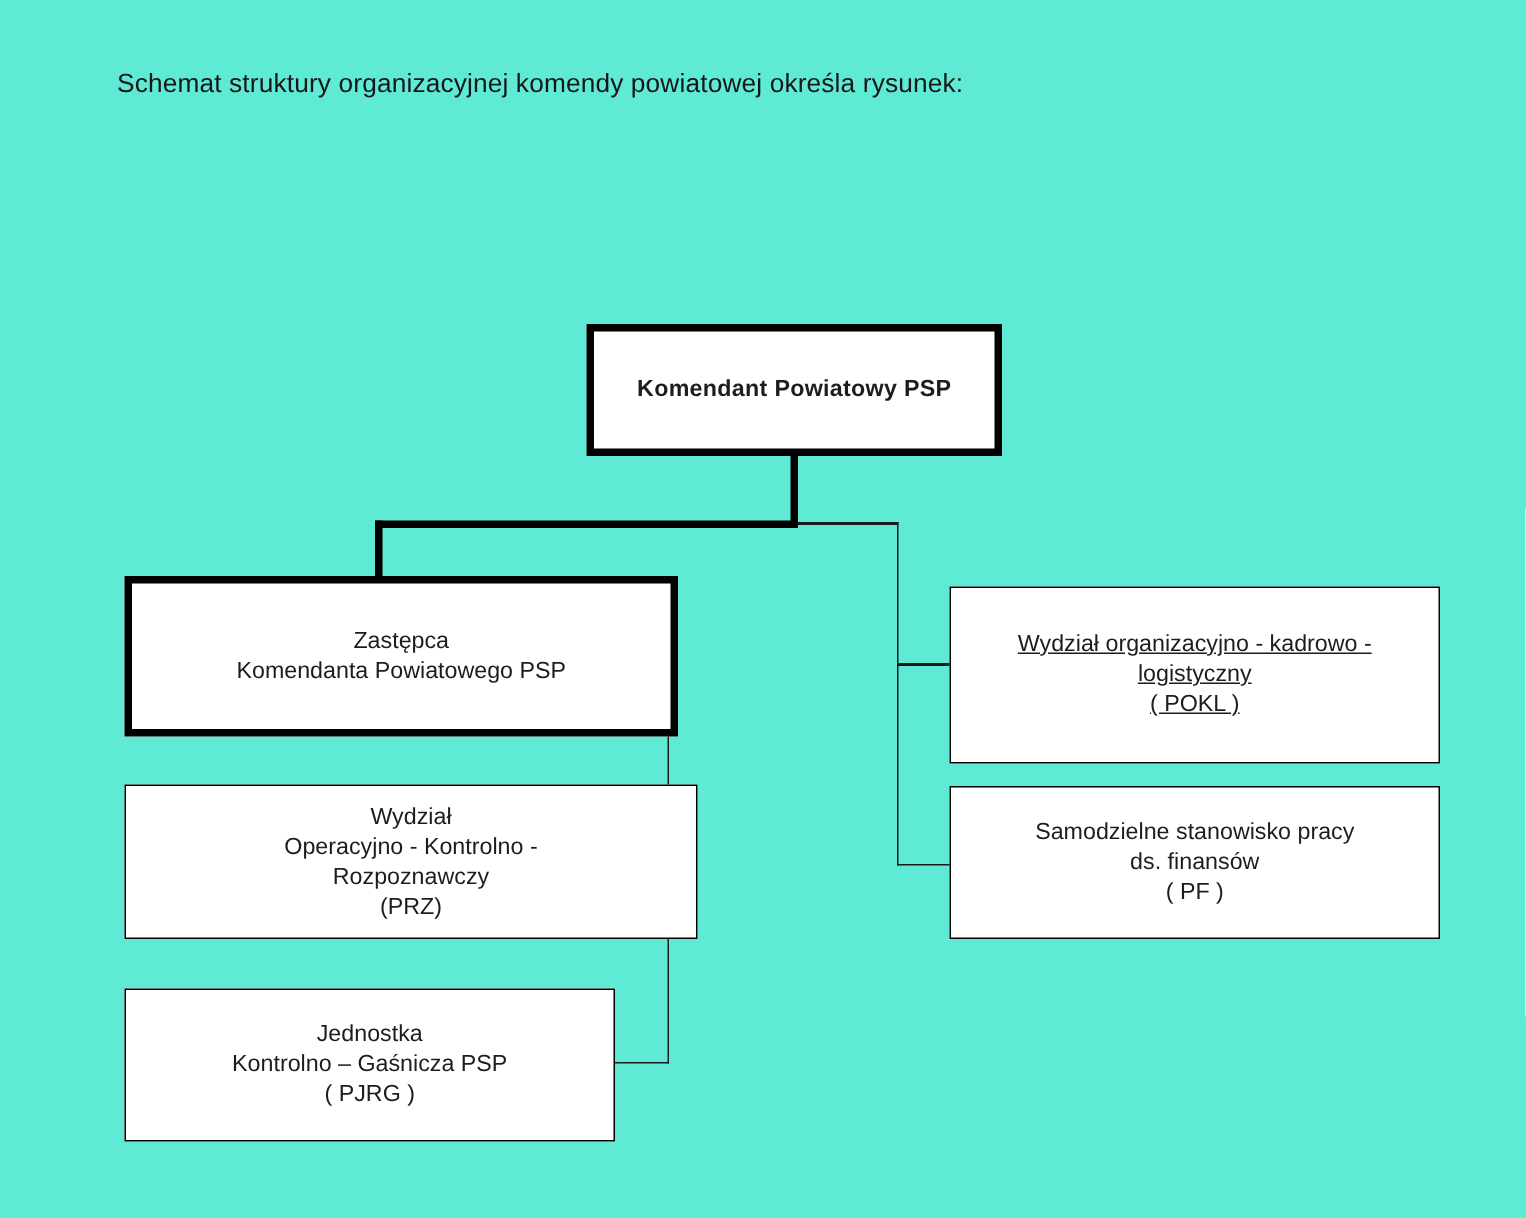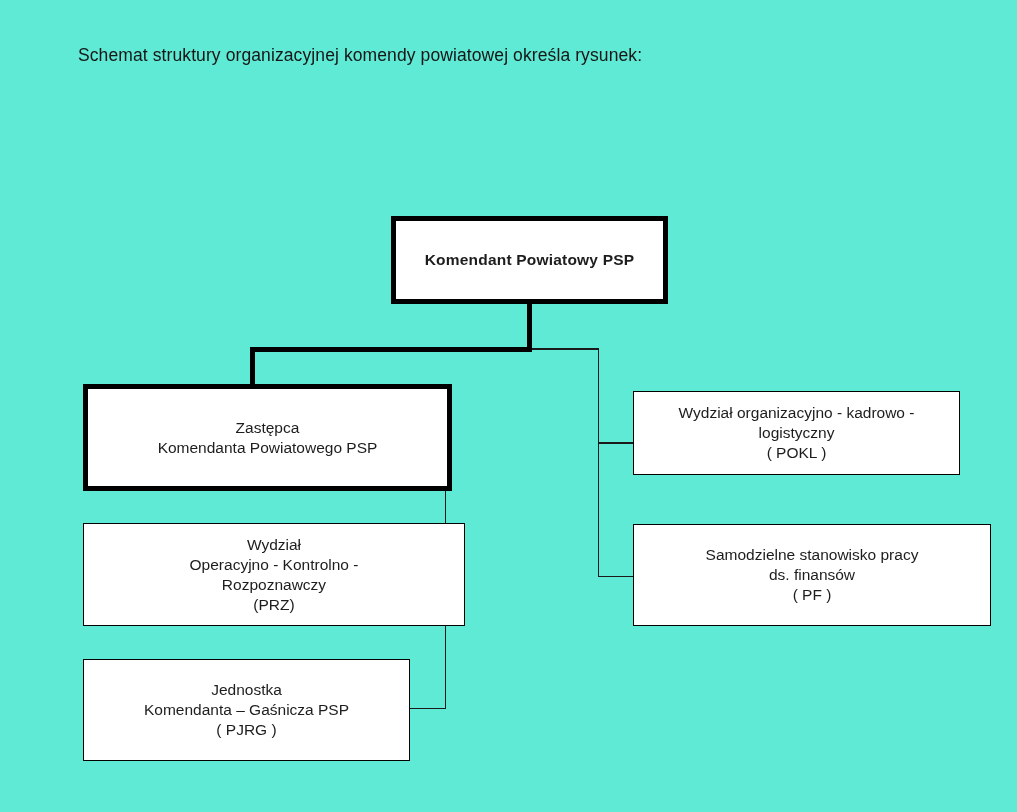--- a/index.html
+++ b/index.html
@@ -90,30 +90,30 @@
 
     <div class="node thin" style="left:83px; top:515px; width:382px; height:103px;">
       <span class="lbl">Wydział
 Operacyjno - Kontrolno -
 Rozpoznawczy
 (PRZ)</span>
     </div>
 
     <div class="node thin" style="left:83px; top:651px; width:327px; height:102px;">
       <span class="lbl">Jednostka
-Komendanta – Gaśnicza PSP
+Kontrolno – Gaśnicza PSP
 ( PJRG )</span>
     </div>
 
-    <div class="node thin" style="left:633px; top:383px; width:327px; height:84px;">
+    <div class="node thin" style="left:633px; top:383px; width:327px; height:118px;text-decoration:underline;">
       <span class="lbl">Wydział organizacyjno - kadrowo -
 logistyczny
 ( POKL )</span>
     </div>
 
-    <div class="node thin" style="left:633px; top:516px; width:358px; height:102px;">
+    <div class="node thin" style="left:633px; top:516px; width:327px; height:102px;">
       <span class="lbl">Samodzielne stanowisko pracy
 ds. finansów
 ( PF )</span>
     </div>
 
   </div>
 </div>
 
 </body></html>

